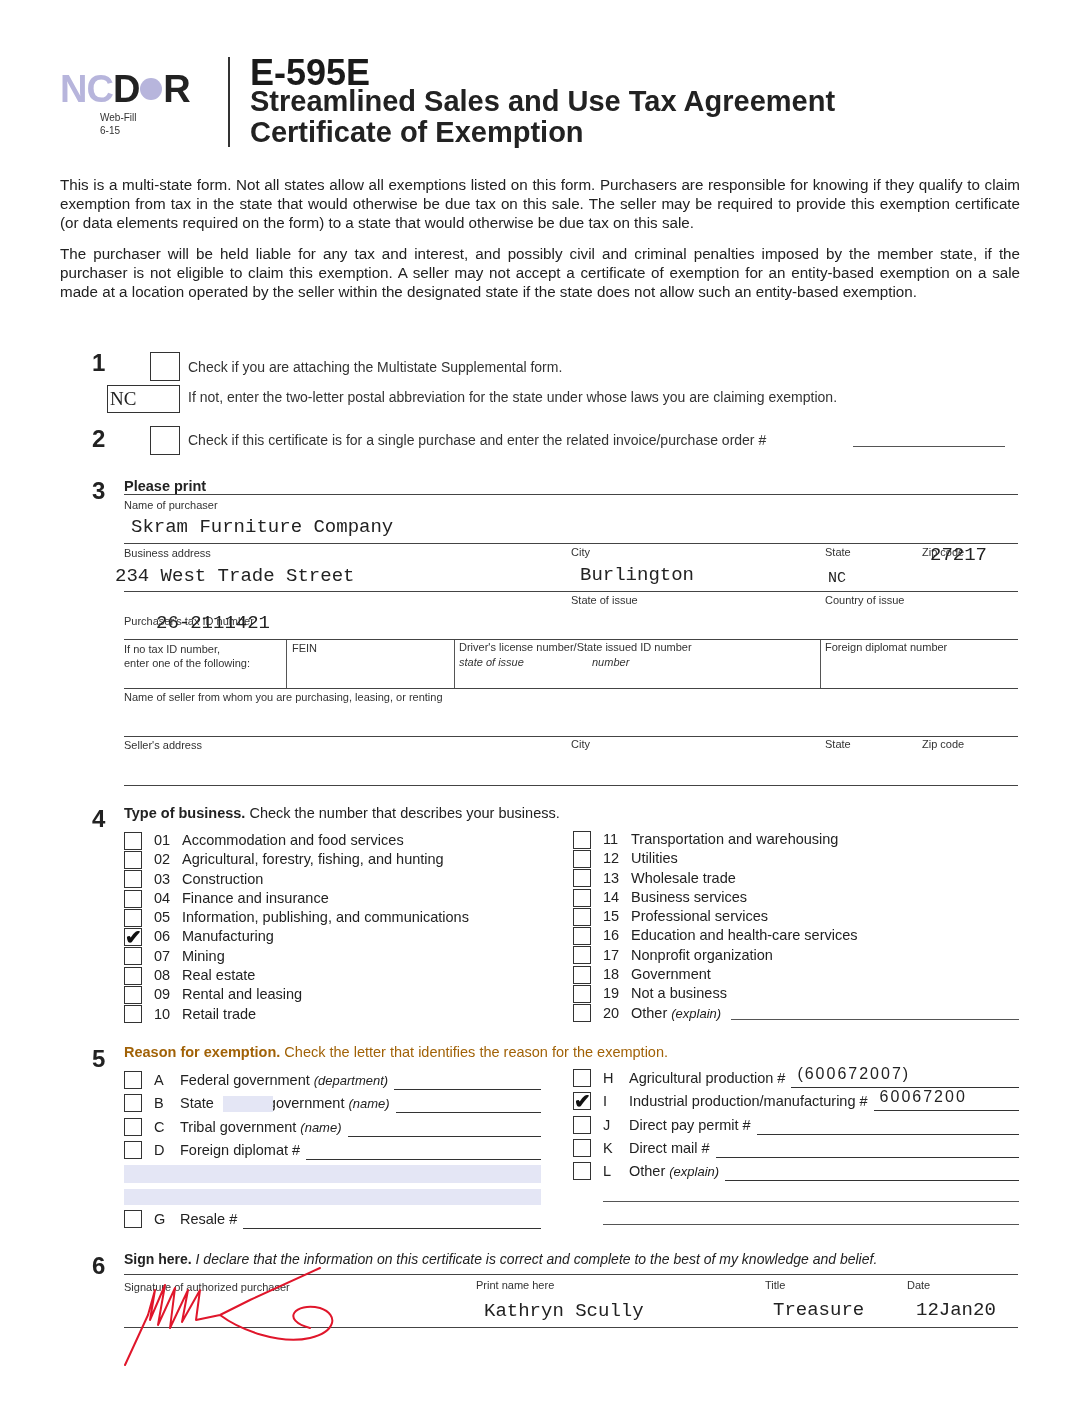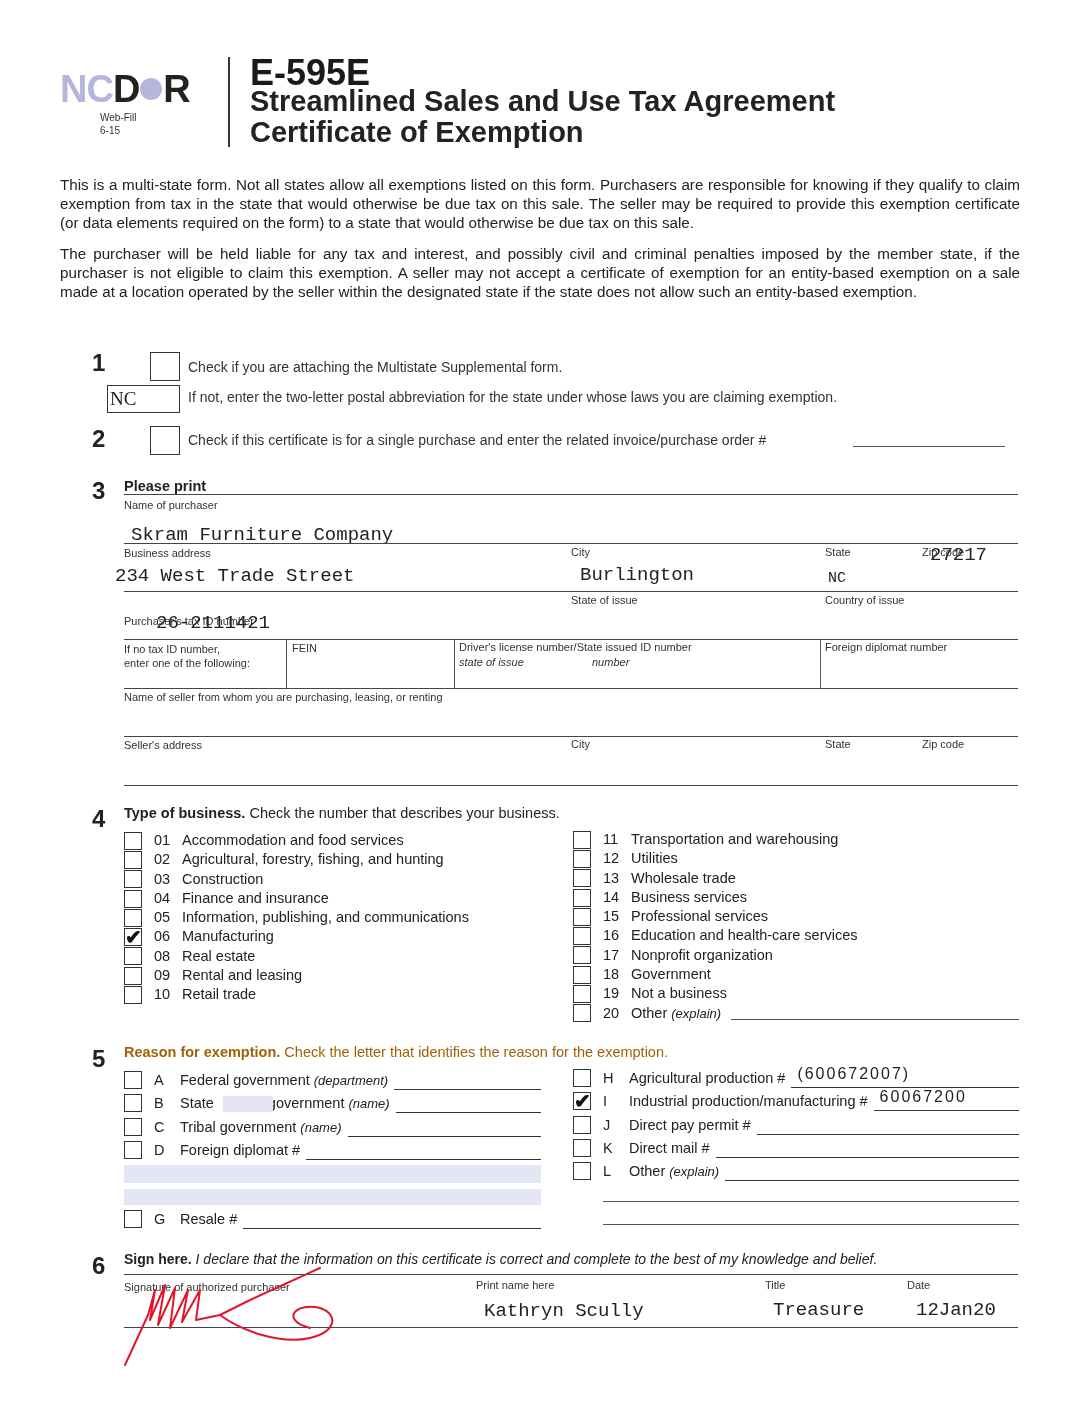--- a/index.html
+++ b/index.html
@@ -68,21 +68,21 @@
 
 <div class="abs secnum" style="left:92px; top:425px;">2</div>
 <div class="abs box" style="left:150px; top:426px; width:30px; height:29px;"></div>
 <div class="abs lbl" style="left:188px; top:432px;">Check if this certificate is for a single purchase and enter the related invoice/purchase order #</div>
 <div class="abs hline-thin" style="left:853px; top:446px; width:152px;"></div>
 
 <div class="abs secnum" style="left:92px; top:477px;">3</div>
 <div class="abs" style="left:124px; top:478px; font-size:14.5px; font-weight:bold; color:#222;">Please print</div>
 <div class="abs hline" style="left:124px; top:494px; width:894px;"></div>
 <div class="abs tiny" style="left:124px; top:499px;">Name of purchaser</div>
-<div class="abs filled" style="left:131px; top:516px;margin-top:8px;">Skram Furniture Company</div>
+<div class="abs filled" style="left:131px; top:516px;">Skram Furniture Company</div>
 
 <div class="abs hline" style="left:124px; top:543px; width:894px;"></div>
 <div class="abs tiny" style="left:124px; top:547px;">Business address</div>
 <div class="abs tiny" style="left:571px; top:546px;">City</div>
 <div class="abs tiny" style="left:825px; top:546px;">State</div>
 <div class="abs tiny" style="left:922px; top:546px;">Zip code</div>
 <div class="abs filled" style="left:115px; top:565px;">234 West Trade Street</div>
 <div class="abs filled" style="left:580px; top:564px;">Burlington</div>
 <div class="abs filled" style="left:828px; top:570px; font-size:15px;">NC</div>
 <div class="abs filled" style="left:930px; top:544px;">27217</div>
@@ -150,20 +150,25 @@
       <span class="code">05</span>
       <span>Information, publishing, and communications</span>
     </div>
     <div class="biz-row">
       <div class="smallbox check"><span>✔</span></div>
       <span class="code">06</span>
       <span>Manufacturing</span>
     </div>
     <div class="biz-row">
       <div class="smallbox check"></div>
+      <span class="code">07</span>
+      <span>Mining</span>
+    </div>
+    <div class="biz-row">
+      <div class="smallbox check"></div>
       <span class="code">08</span>
       <span>Real estate</span>
     </div>
     <div class="biz-row">
       <div class="smallbox check"></div>
       <span class="code">09</span>
       <span>Rental and leasing</span>
     </div>
     <div class="biz-row">
       <div class="smallbox check"></div>

